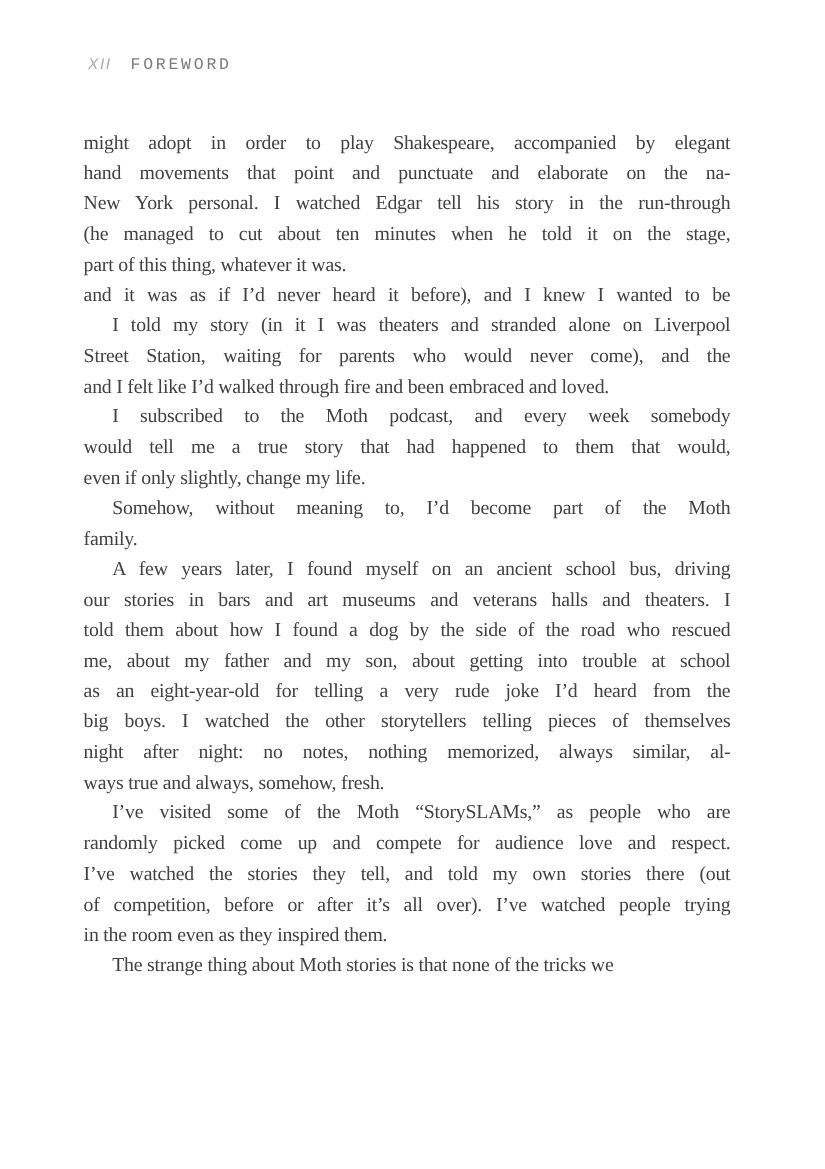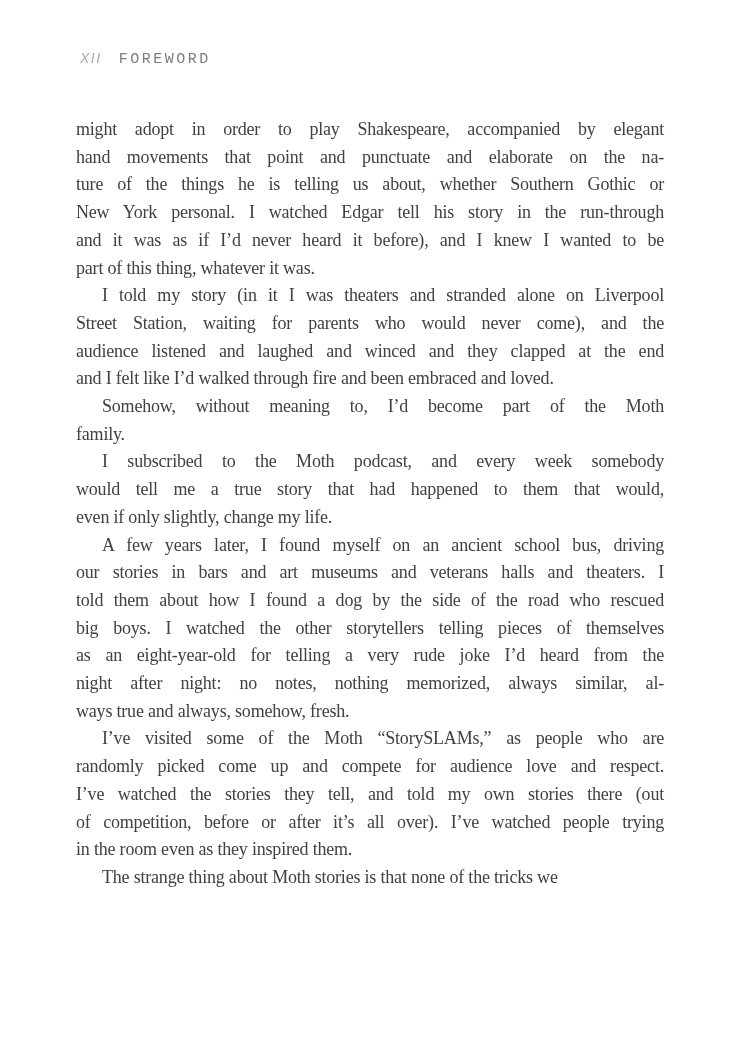--- a/index.html
+++ b/index.html
@@ -65,46 +65,46 @@
 
 <div class="page">
   <div class="running-header">
     <span class="page-number">XII</span>
     <span class="section-title">FOREWORD</span>
   </div>
   <div class="text-block">
       <div class="paragraph">
         <div class="line">might adopt in order to play Shakespeare, accompanied by elegant</div>
         <div class="line">hand movements that point and punctuate and elaborate on the na-</div>
-        <div class="line">ture of the things he is telling us about, whether Southern Gothic or</div>
         <div class="line">New York personal. I watched Edgar tell his story in the run-through</div>
+        <div class="line">(he managed to cut about ten minutes when he told it on the stage,</div>
+        <div class="line last">part of this thing, whatever it was.</div>
         <div class="line">and it was as if I’d never heard it before), and I knew I wanted to be</div>
-        <div class="line last">part of this thing, whatever it was.</div>
       </div>
       <div class="paragraph">
         <div class="line indent">I told my story (in it I was theaters and stranded alone on Liverpool</div>
         <div class="line">Street Station, waiting for parents who would never come), and the</div>
-        <div class="line">audience listened and laughed and winced and they clapped at the end</div>
         <div class="line last">and I felt like I’d walked through fire and been embraced and loved.</div>
-      </div>
-      <div class="paragraph">
-        <div class="line indent">Somehow, without meaning to, I’d become part of the Moth</div>
-        <div class="line last">family.</div>
       </div>
       <div class="paragraph">
         <div class="line indent">I subscribed to the Moth podcast, and every week somebody</div>
         <div class="line">would tell me a true story that had happened to them that would,</div>
         <div class="line last">even if only slightly, change my life.</div>
       </div>
       <div class="paragraph">
+        <div class="line indent">Somehow, without meaning to, I’d become part of the Moth</div>
+        <div class="line last">family.</div>
+      </div>
+      <div class="paragraph">
         <div class="line indent">A few years later, I found myself on an ancient school bus, driving</div>
         <div class="line">our stories in bars and art museums and veterans halls and theaters. I</div>
         <div class="line">told them about how I found a dog by the side of the road who rescued</div>
+        <div class="line">me, about my father and my son, about getting into trouble at school</div>
+        <div class="line">as an eight-year-old for telling a very rude joke I’d heard from the</div>
         <div class="line">big boys. I watched the other storytellers telling pieces of themselves</div>
-        <div class="line">as an eight-year-old for telling a very rude joke I’d heard from the</div>
         <div class="line">night after night: no notes, nothing memorized, always similar, al-</div>
         <div class="line last">ways true and always, somehow, fresh.</div>
       </div>
       <div class="paragraph">
         <div class="line indent">I’ve visited some of the Moth “StorySLAMs,” as people who are</div>
         <div class="line">randomly picked come up and compete for audience love and respect.</div>
         <div class="line">I’ve watched the stories they tell, and told my own stories there (out</div>
         <div class="line">of competition, before or after it’s all over). I’ve watched people trying</div>
         <div class="line last">in the room even as they inspired them.</div>
       </div>

